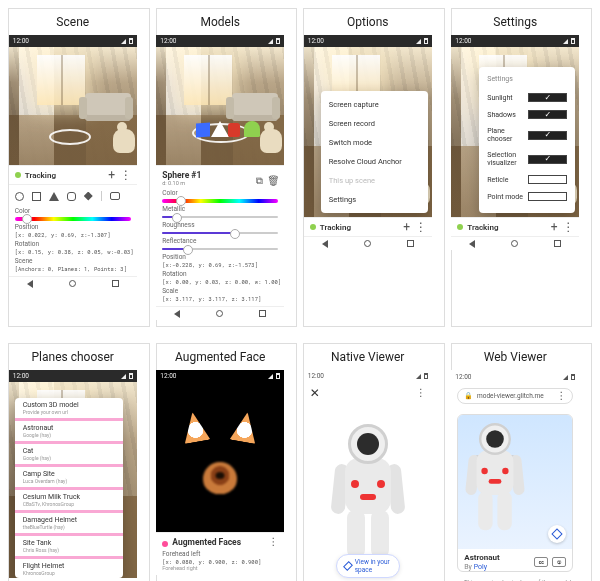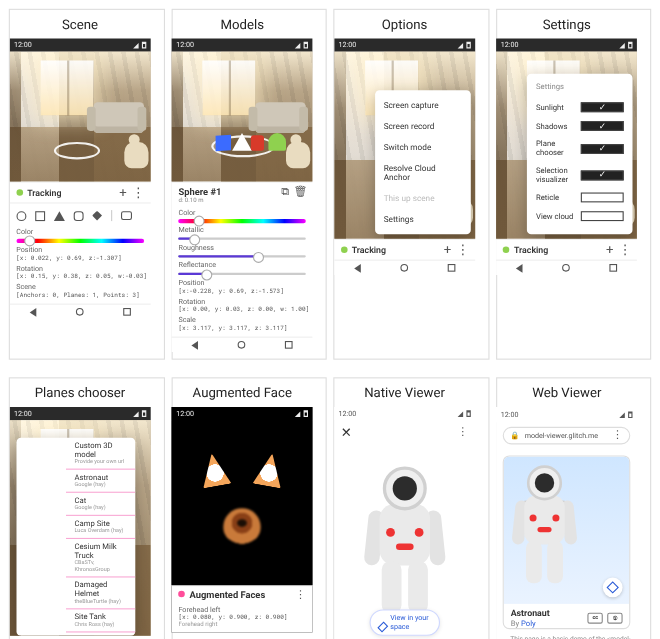--- a/index.html
+++ b/index.html
@@ -92,21 +92,21 @@
   }
   .prim { position:absolute; bottom:28px; }
   .prim.cube { left:40px; width:14px; height:14px; background:#3b6bff; transform: skewY(-4deg); }
   .prim.prism { left:55px; width:0;height:0;border-left:9px solid transparent;border-right:9px solid transparent;border-bottom:16px solid #fff; }
   .prim.cyl { left:72px; width:12px;height:14px;background:#d83a2a;border-radius:3px 3px 2px 2px; }
   .prim.droid { left:88px; width:16px;height:16px;background:#8fd14f;border-radius:50% 50% 10% 10%; }
   .card {
     border-top: 1px solid #eee;
     padding: 4px 6px;
   }
-  .card-head { display:flex; align-items:flex-start; gap:4px; margin-bottom:3px;}
+  .card-head { display:flex; align-items:flex-end; gap:4px; margin-bottom:3px;}
   .dot { width:6px;height:6px;border-radius:50%;background:#8fd14f;flex:none; }
   .dot.ar { background:#ff4d9a; }
   .card-head .title { font-weight:700; font-size:8.5px; flex:1; }
   .card-head .sub { font-size:5.5px;color:#888; }
   .iconbtn { width:10px;height:10px;display:flex;align-items:center;justify-content:center;color:#555;font-size:10px;line-height:1; }
   .row-icons { display:flex; gap:8px; align-items:center; padding:2px 0 4px 0;}
   .row-icons .shape { width:9px;height:9px;border:1.2px solid #555; }
   .row-icons .shape.circle{border-radius:50%;}
   .row-icons .shape.sq{}
   .row-icons .shape.tri{width:0;height:0;border:none;border-left:5px solid transparent;border-right:5px solid transparent;border-bottom:9px solid #555;background:none;}
@@ -131,21 +131,21 @@
   }
   .trackbar .sp{flex:1;}
   .trackbar .plus{font-size:12px;line-height:1;}
   .trackbar .dots{font-size:12px;line-height:1;}
   .navbar { display:flex;justify-content:space-around;align-items:center;height:14px;color:#555;border-top:1px solid #eee; }
   .nav-tri{width:0;height:0;border-top:4px solid transparent;border-bottom:4px solid transparent;border-right:6px solid #555;}
   .nav-cir{width:7px;height:7px;border-radius:50%;border:1.2px solid #555;}
   .nav-sq{width:7px;height:7px;border:1.2px solid #555;}
 
   .menu {
-    position:absolute; right:4px; bottom:4px; width:87px;
+    position:absolute; right:4px; bottom:4px; width:107px;
     background:#fff;border-radius:4px;box-shadow:0 4px 14px rgba(0,0,0,.25);
     padding:4px 0;font-size:7.5px;
   }
   .menu div{padding:5px 8px;}
   .menu div.dis{color:#bbb;}
 
   .settings-panel {
     position:absolute; right:4px; top:20px; bottom:4px; width:96px;
     background:#fff;border-radius:4px;box-shadow:0 4px 14px rgba(0,0,0,.25);
     padding:4px 0;font-size:7px;
@@ -154,21 +154,21 @@
   .srow{display:flex;align-items:center;padding:4px 8px;gap:4px;}
   .srow span{flex:1;}
   .cb{width:9px;height:9px;border:1.2px solid #444;display:flex;align-items:center;justify-content:center;font-size:8px;line-height:1;}
   .cb.on{background:#222;color:#fff;}
 
   .chooser {
     position:absolute; left:6px; top:16px; bottom:0; width:108px;
     background:#fff;border-radius:4px;box-shadow:0 4px 14px rgba(0,0,0,.25);
     overflow:hidden;font-size:7px;
   }
-  .chooser .opt{padding:3px 8px;border-bottom:1px solid #f9a8d4;margin-left:45px;}
+  .chooser .opt{padding:3px 8px;border-bottom:3px solid #f9a8d4;}
   .chooser .opt .s{font-size:5px;color:#999;}
 
   .phone.dark{background:#000;color:#ddd;}
   .facescene{position:relative;height:150px;background:#000;display:flex;align-items:center;justify-content:center;}
   .foxface{position:relative;width:80px;height:90px;}
   .ear{position:absolute;top:0;width:26px;height:30px;background:radial-gradient(circle at 50% 60%, #fff 0 35%, #f5a65b 36% 75%, #7a4418 76% 100%);clip-path:polygon(50% 0,100% 100%,0 100%);}
   .ear.l{left:2px;transform:rotate(-10deg);} .ear.r{right:2px;transform:rotate(10deg);}
   .nose{position:absolute;bottom:6px;left:50%;transform:translateX(-50%);width:34px;height:34px;border-radius:50%;
         background:radial-gradient(circle at 50% 40%, #893f16 0 35%, #c97a3a 36% 70%, rgba(0,0,0,0) 71%);
         filter:blur(1px);}
@@ -183,21 +183,21 @@
   .a-body{position:absolute;top:34px;left:50%;transform:translateX(-50%);width:46px;height:56px;border-radius:14px;background:#eaeaea;}
   .a-pack{position:absolute;top:40px;left:50%;transform:translateX(-50%);width:58px;height:38px;border-radius:8px;background:#cfcfcf;z-index:-1;}
   .a-btn{position:absolute;width:8px;height:8px;border-radius:50%;background:#e33;}
   .a-b1{top:56px;left:20px;} .a-b2{top:56px;right:20px;} .a-b3{top:70px;left:50%;transform:translateX(-50%);width:16px;height:6px;border-radius:3px;}
   .a-leg{position:absolute;top:86px;width:18px;height:48px;background:#eaeaea;border-radius:8px;}
   .a-leg.l{left:16px;} .a-leg.r{right:16px;}
   .a-arm{position:absolute;top:40px;width:14px;height:50px;background:#e3e3e3;border-radius:8px;}
   .a-arm.l{left:2px;transform:rotate(6deg);} .a-arm.r{right:2px;transform:rotate(-6deg);}
   .vys-btn{position:absolute;left:50%;bottom:6px;transform:translateX(-50%);
     background:#fff;border:1px solid #cfd8ff;color:#2a5bd7;border-radius:14px;
-    padding:3px 8px;font-size:6.5px;display:flex;align-items:flex-end;gap:4px;box-shadow:0 1px 4px rgba(0,0,0,.1);}
+    padding:3px 8px;font-size:6.5px;display:flex;align-items:center;gap:4px;box-shadow:0 1px 4px rgba(0,0,0,.1);}
   .cubeicon{width:8px;height:8px;border:1px solid #2a5bd7;transform:rotate(45deg);}
 
   .wv .statusbar{background:#fff;color:#555;border-bottom:0;height:14px;}
   .wv .statusbar .status-tri{border-bottom-color:#555;} .wv .statusbar .status-batt{border-color:#555;}
   .urlbar{margin:4px 6px;display:flex;align-items:center;gap:4px;border:1px solid #ddd;border-radius:12px;padding:2px 6px;font-size:6.5px;color:#555;}
   .urlbar .lock{font-size:7px;}
   .wcard{margin:6px;border:1px solid #ddd;border-radius:6px;overflow:hidden;display:flex;flex-direction:column;flex:1;}
   .wcard .sky{flex:1;position:relative;background:linear-gradient(#cfe6ff,#eaf3ff);}
   .wcard .fab{position:absolute;right:6px;bottom:6px;width:18px;height:18px;border-radius:50%;background:#fff;box-shadow:0 1px 3px rgba(0,0,0,.2);display:flex;align-items:center;justify-content:center;}
   .wmeta{padding:4px 6px;font-size:7px;display:flex;align-items:center;gap:4px;}
@@ -396,21 +396,21 @@
             </div>
           <div class="srow">
               <span>Selection visualizer</span>
               <span class="cb on">✓</span>
             </div>
           <div class="srow">
               <span>Reticle</span>
               <span class="cb"></span>
             </div>
           <div class="srow">
-              <span>View cloud</span>
+              <span>Point mode</span>
               <span class="cb"></span>
             </div>
         </div>
       </div>
       <div class="trackbar">
         <span class="dot"></span>
         <span style="font-weight:600">Tracking</span>
         <span class="sp"></span>
         <span class="iconbtn plus">+</span>
         <span class="iconbtn dots">⋮</span>

